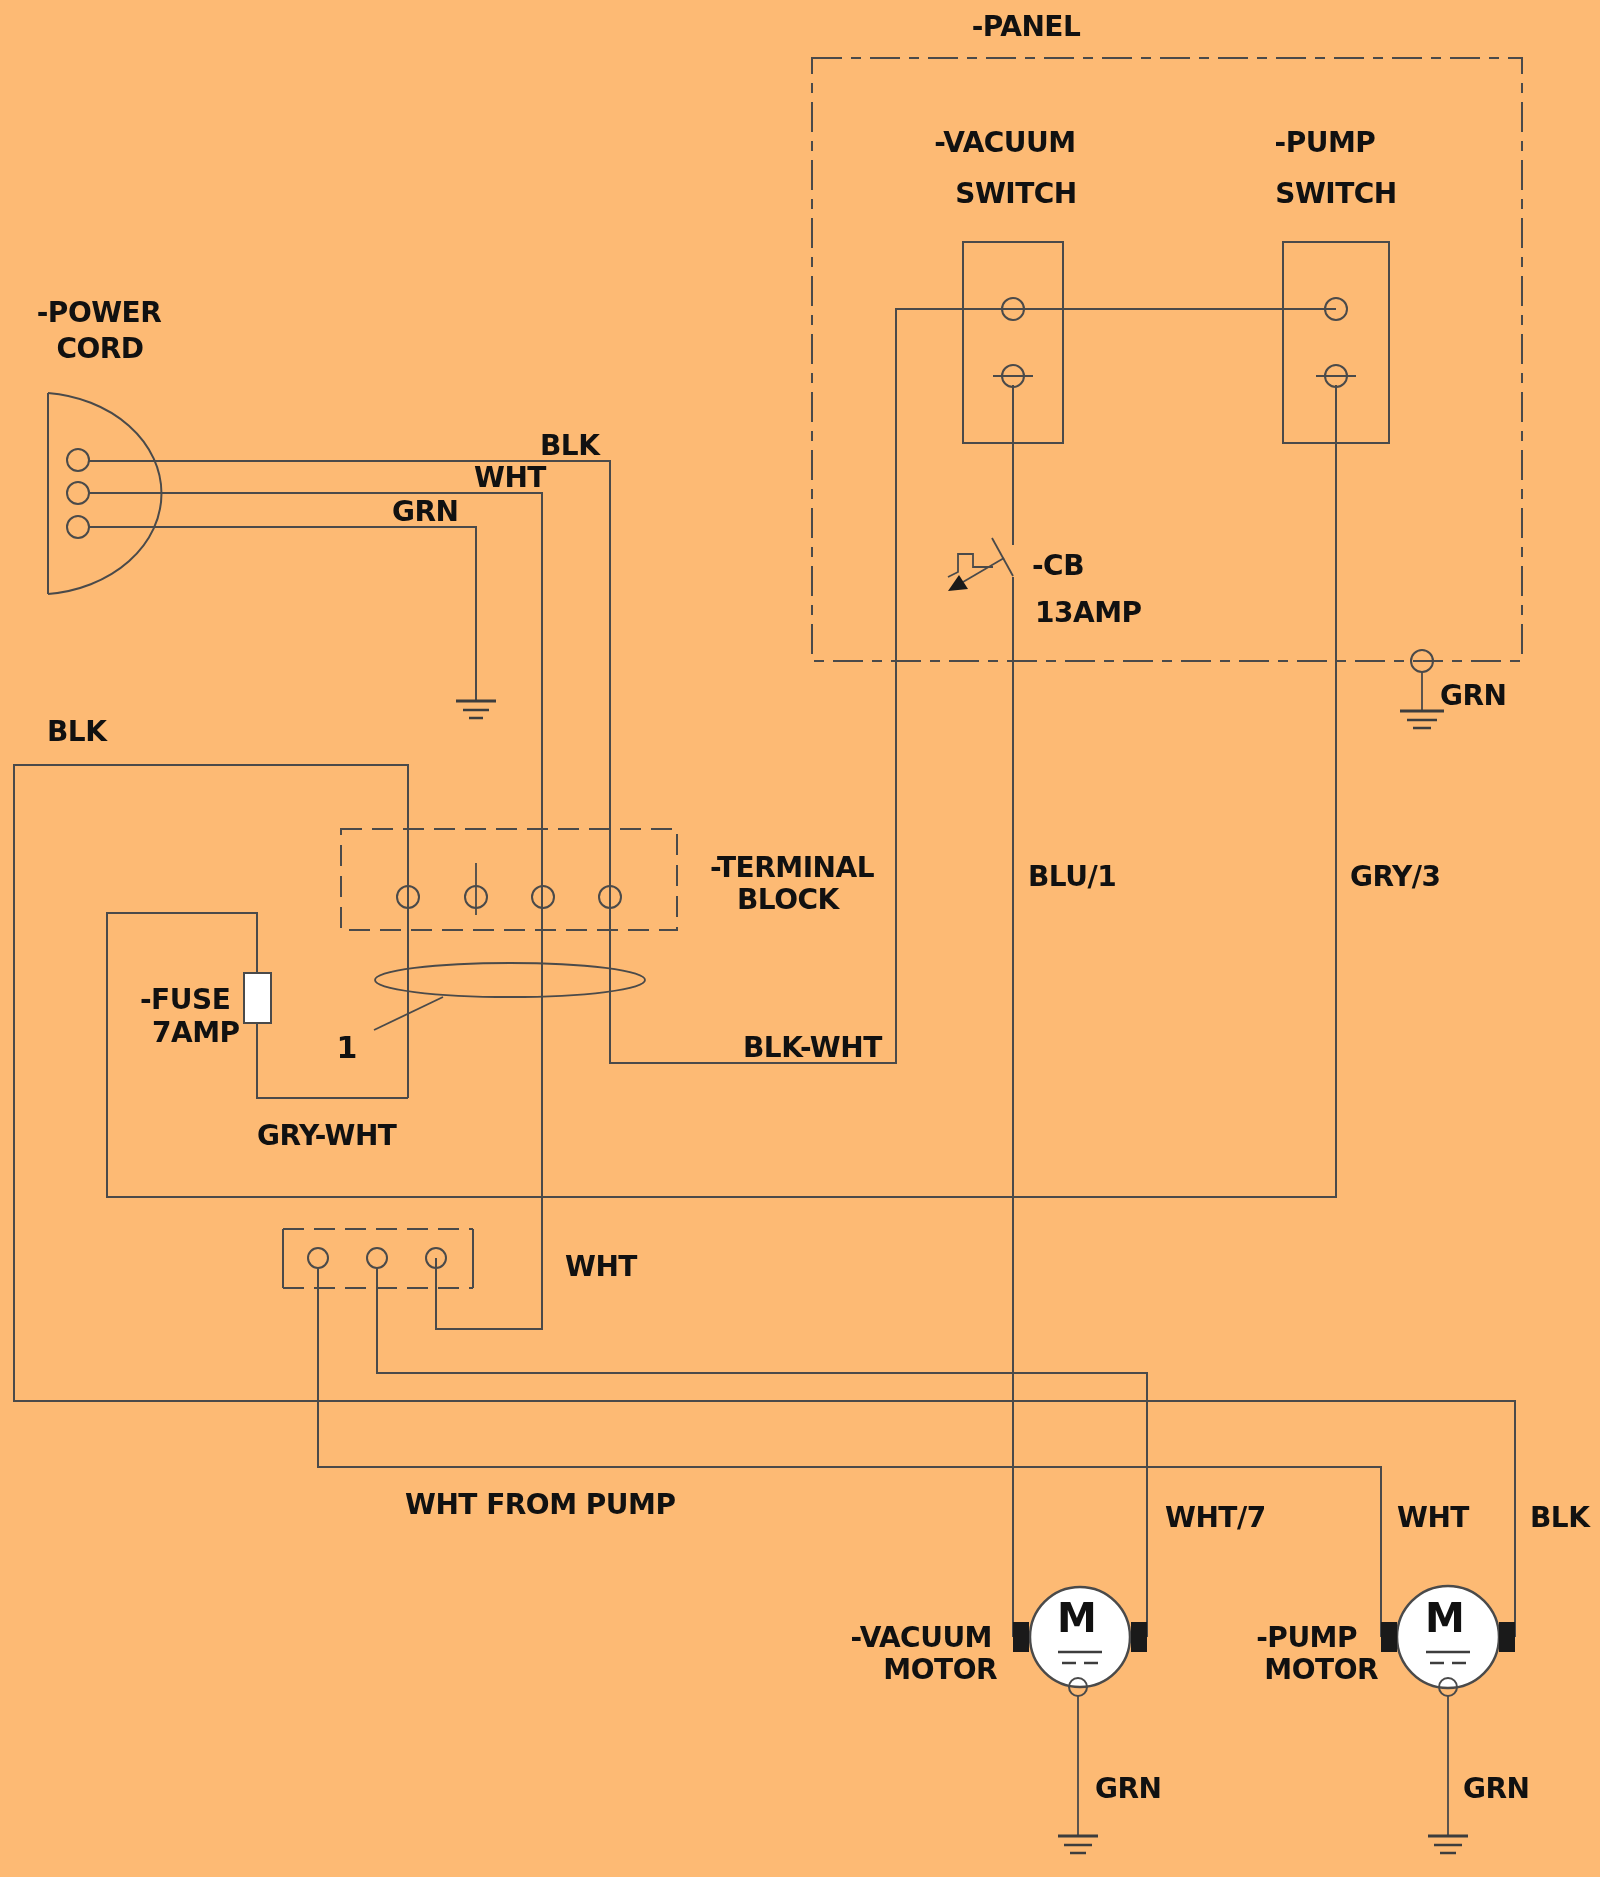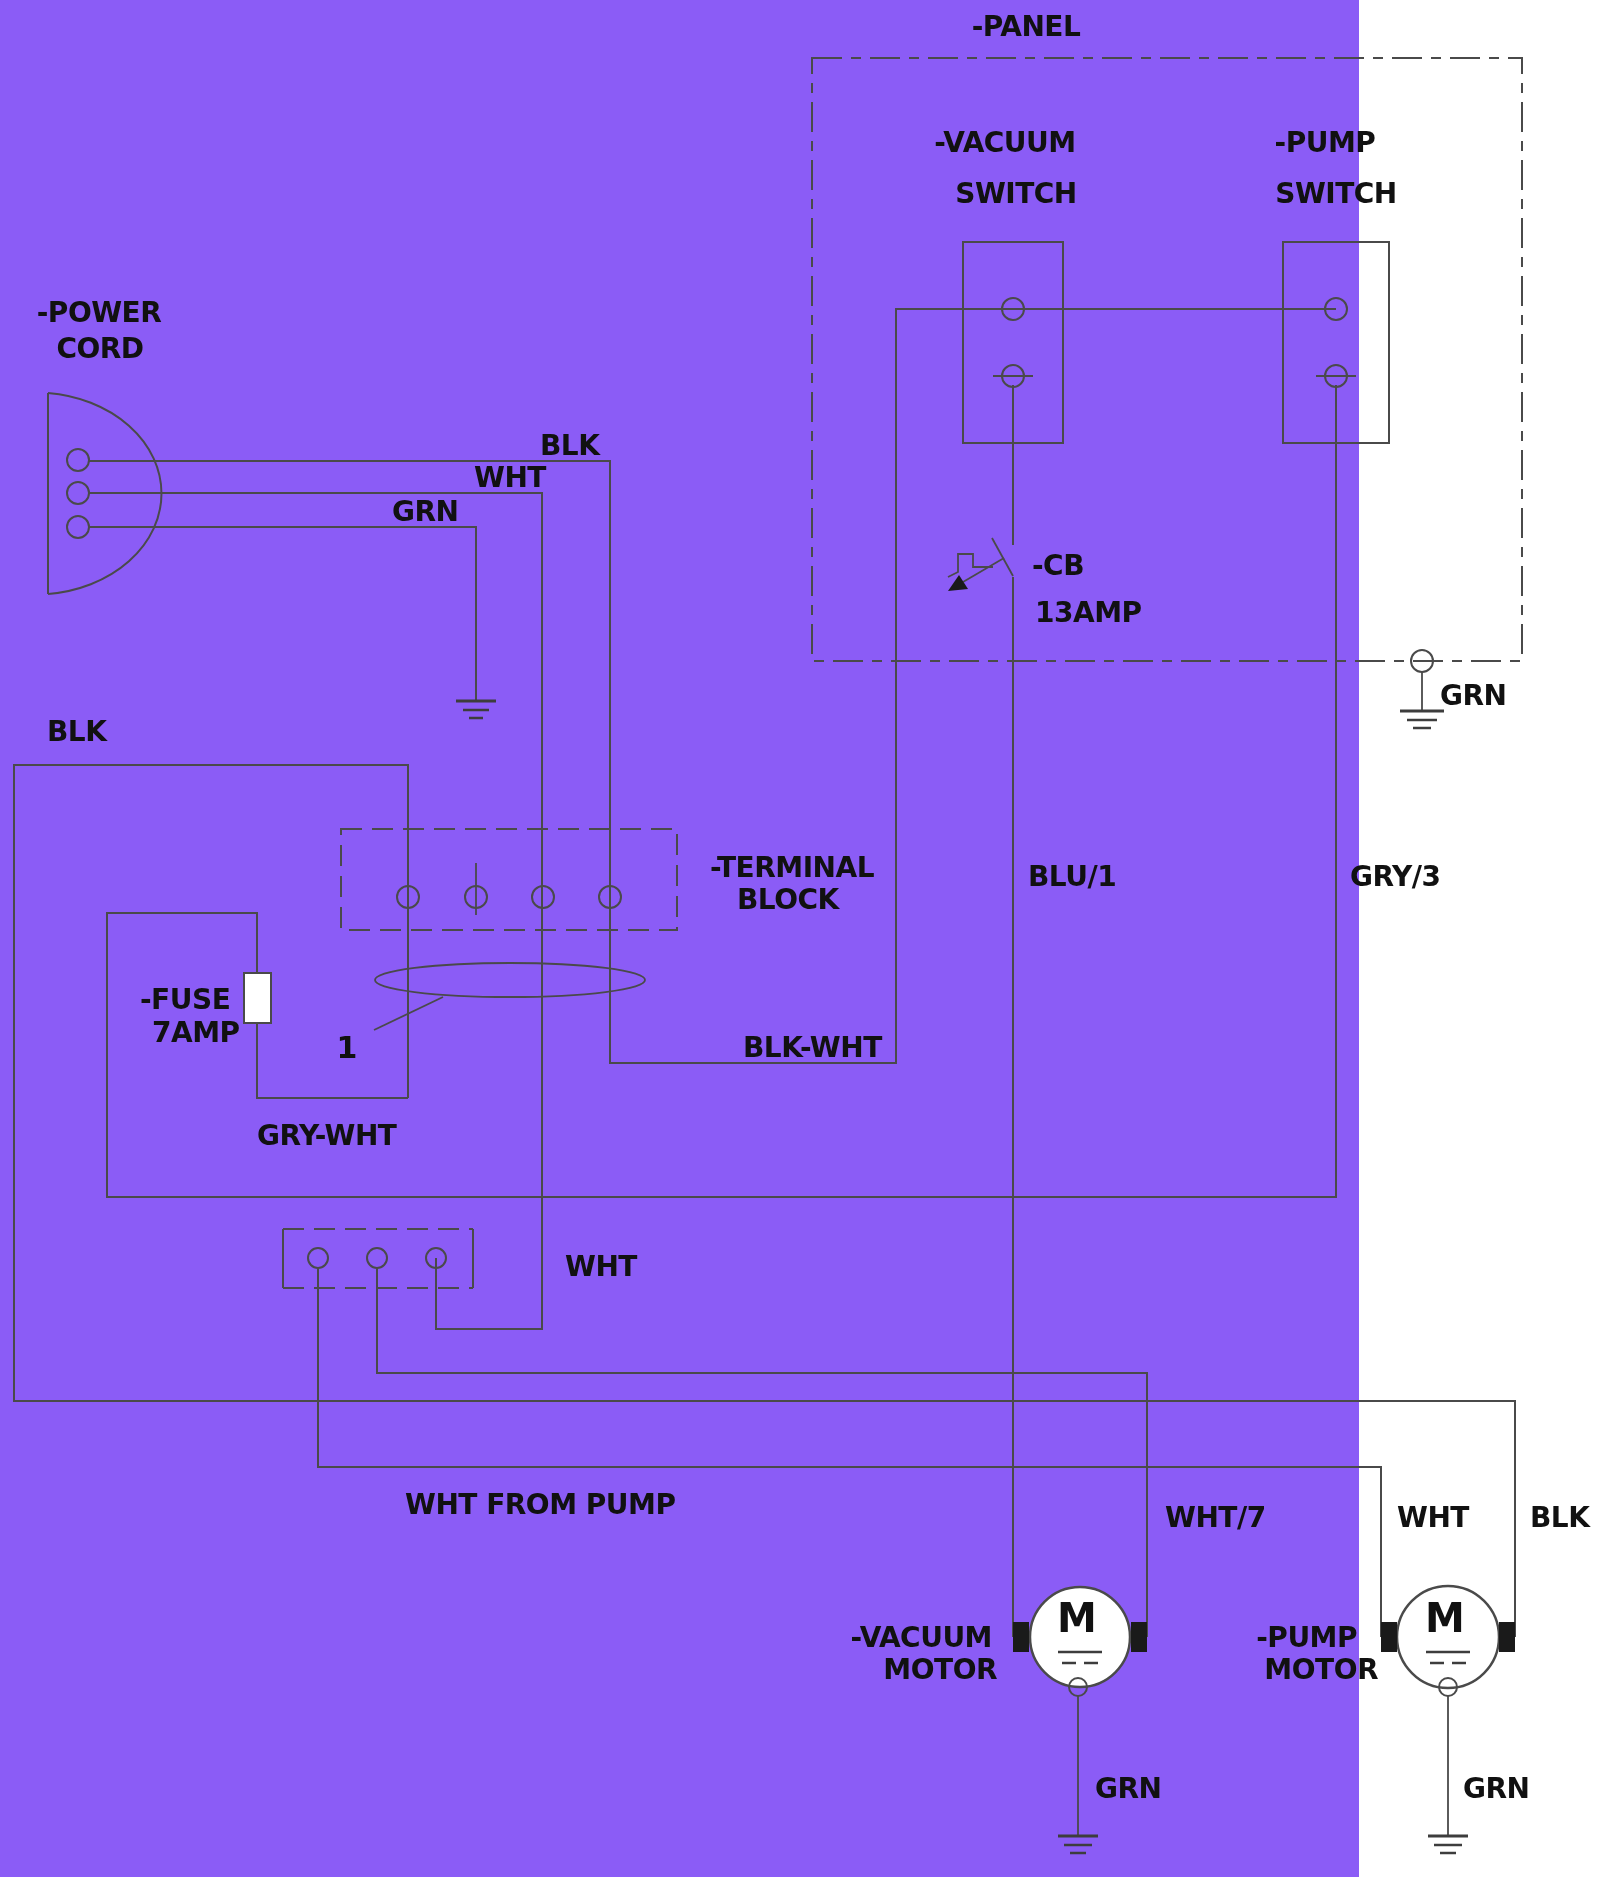--- a/index.html
+++ b/index.html
@@ -1,16 +1,16 @@
 <!DOCTYPE html>
 <html><head>
 <meta charset="utf-8">
 <style>
   html,body{margin:0;padding:0;background:#fff;}
-  .stage{width:1359px;height:1877px;background:#8b5cf6;position:relative;font-family:"DejaVu Sans",sans-serif;}
+  .stage{width:1600px;height:1877px;background:#fdba74;position:relative;font-family:"DejaVu Sans",sans-serif;}
   svg{display:block;}
   .wire{stroke:#4a4a4a;stroke-width:2;fill:none;}
   .wire-thin{stroke:#4a4a4a;stroke-width:1.8;fill:none;}
   .boxline{stroke:#4a4a4a;stroke-width:2;fill:none;}
   .dashdot{stroke:#4a4a4a;stroke-width:2;fill:none;stroke-dasharray:30 9 10 9;}
   .dashed{stroke:#4a4a4a;stroke-width:2;fill:none;stroke-dasharray:21 10;}
   .node{stroke:#4a4a4a;stroke-width:2;fill:none;}
   .fuse{stroke:#4a4a4a;stroke-width:2;fill:#ffffff;}
   .brush{fill:#1a1a1a;stroke:none;}
   .arrowhead{fill:#1a1a1a;stroke:none;}

